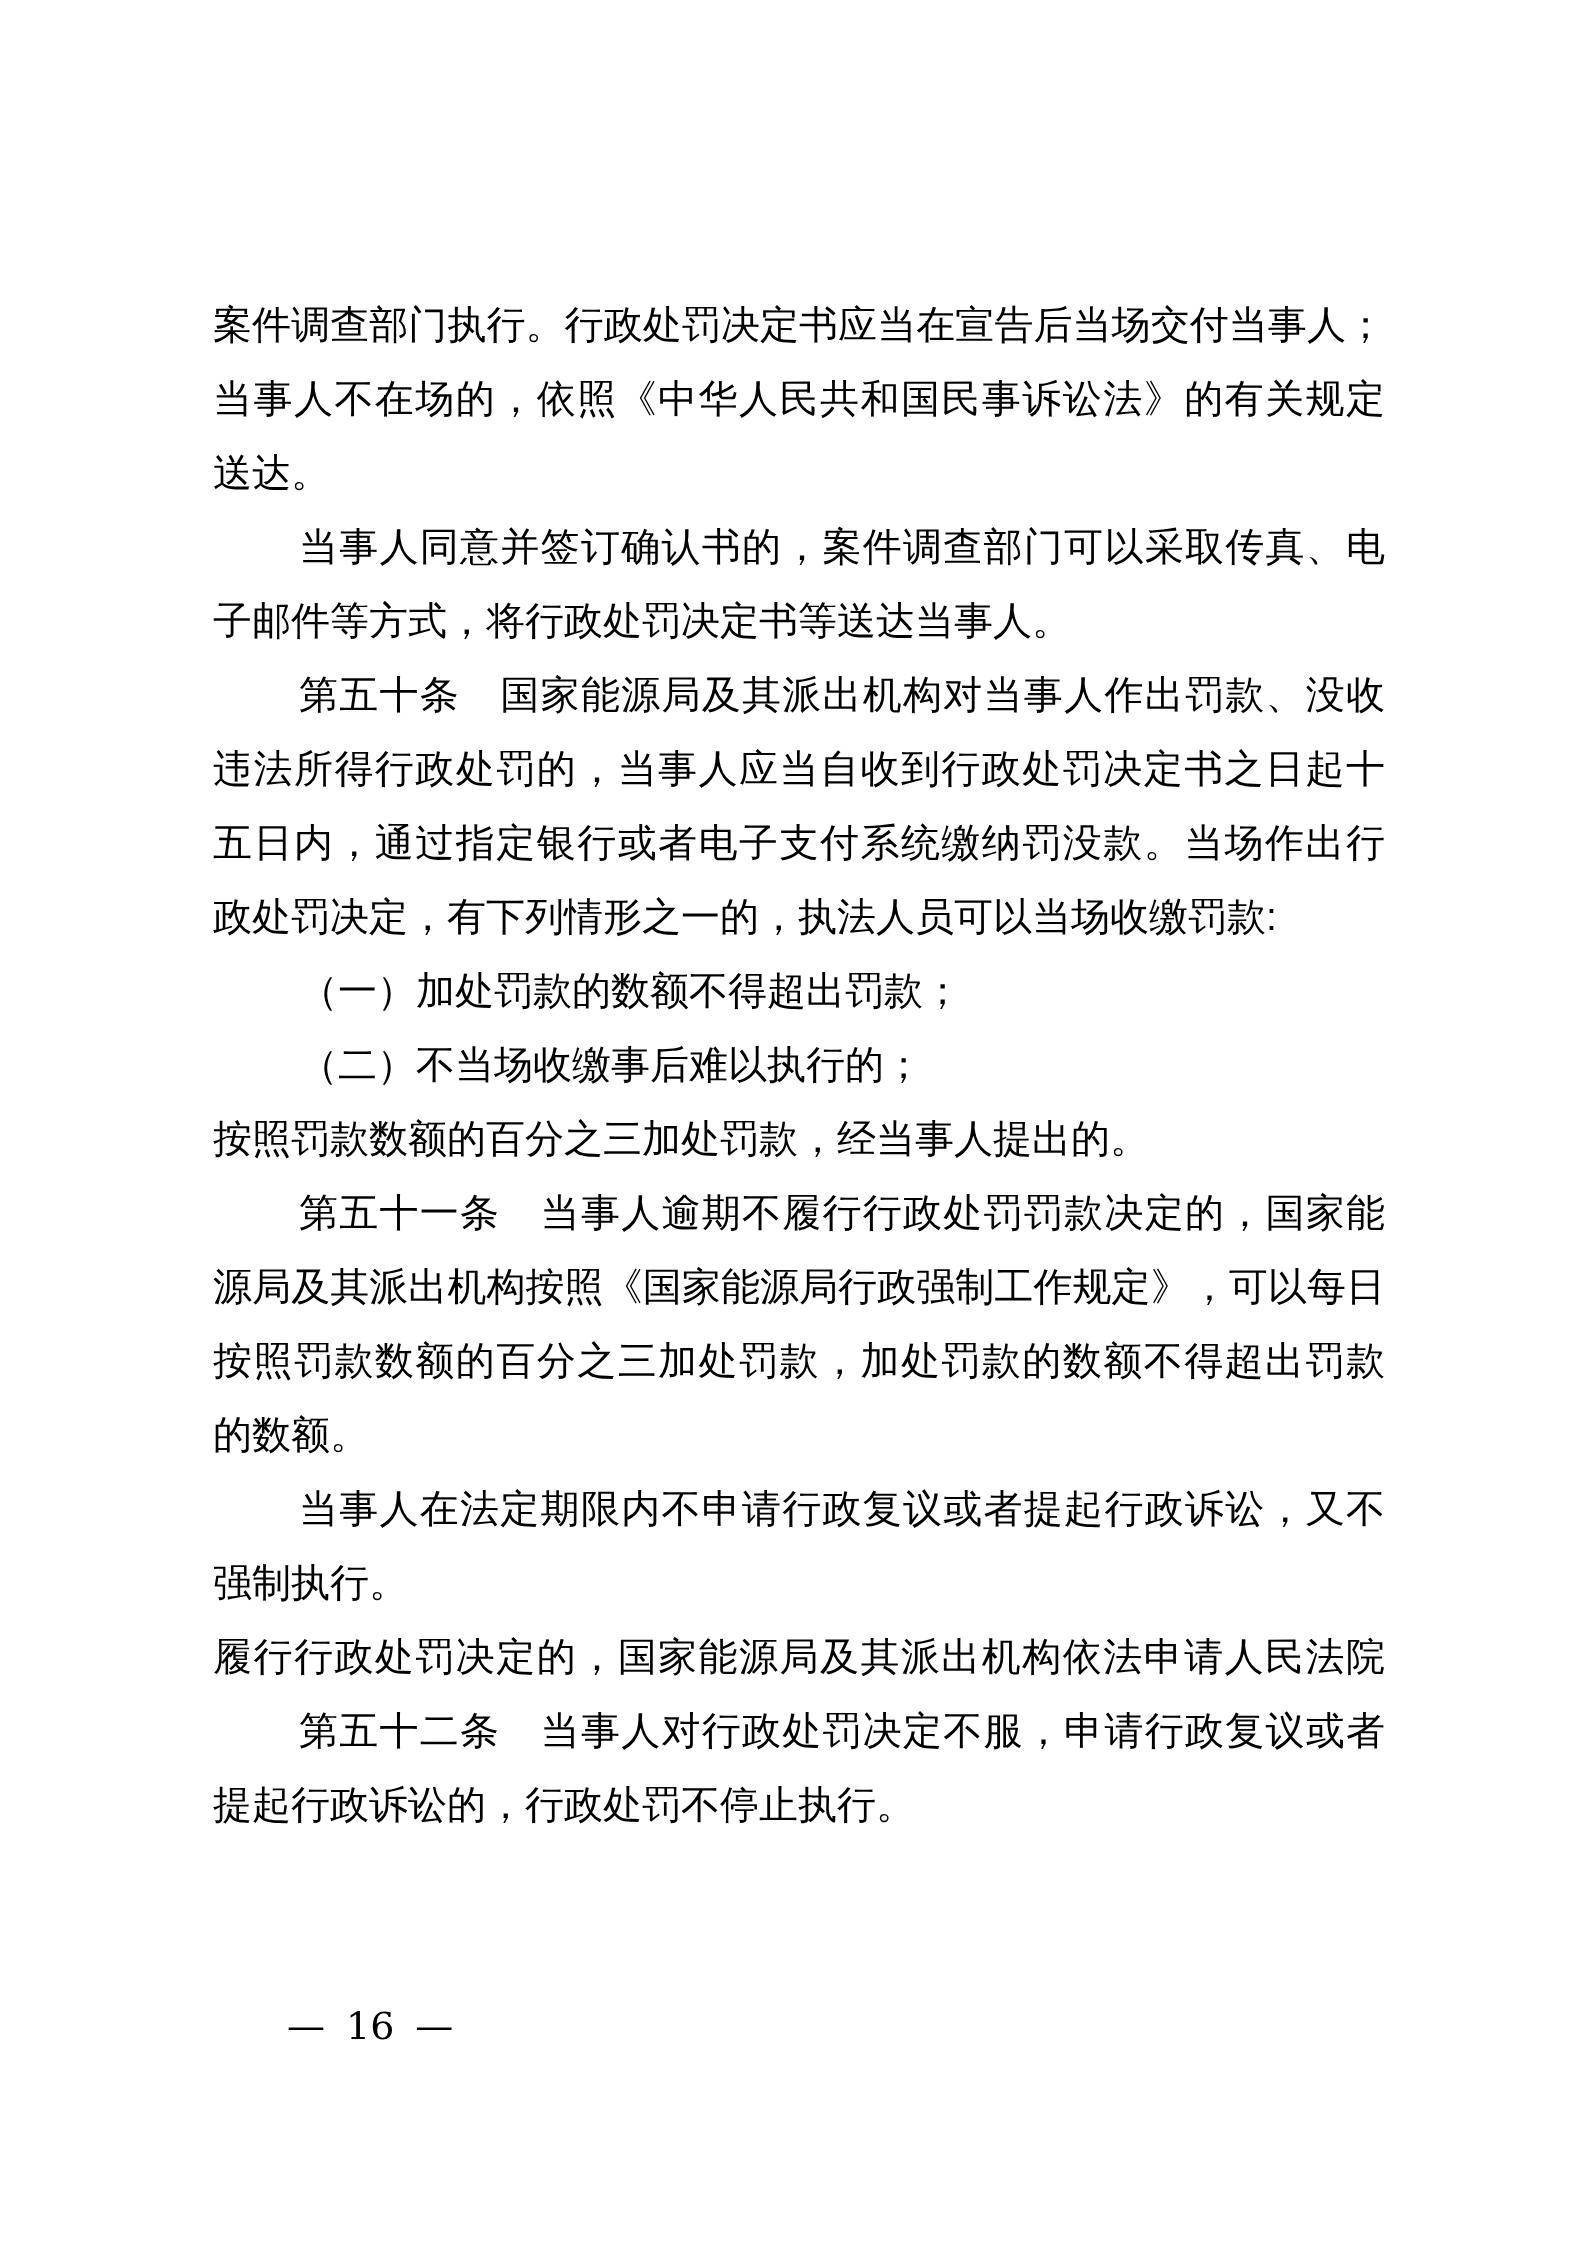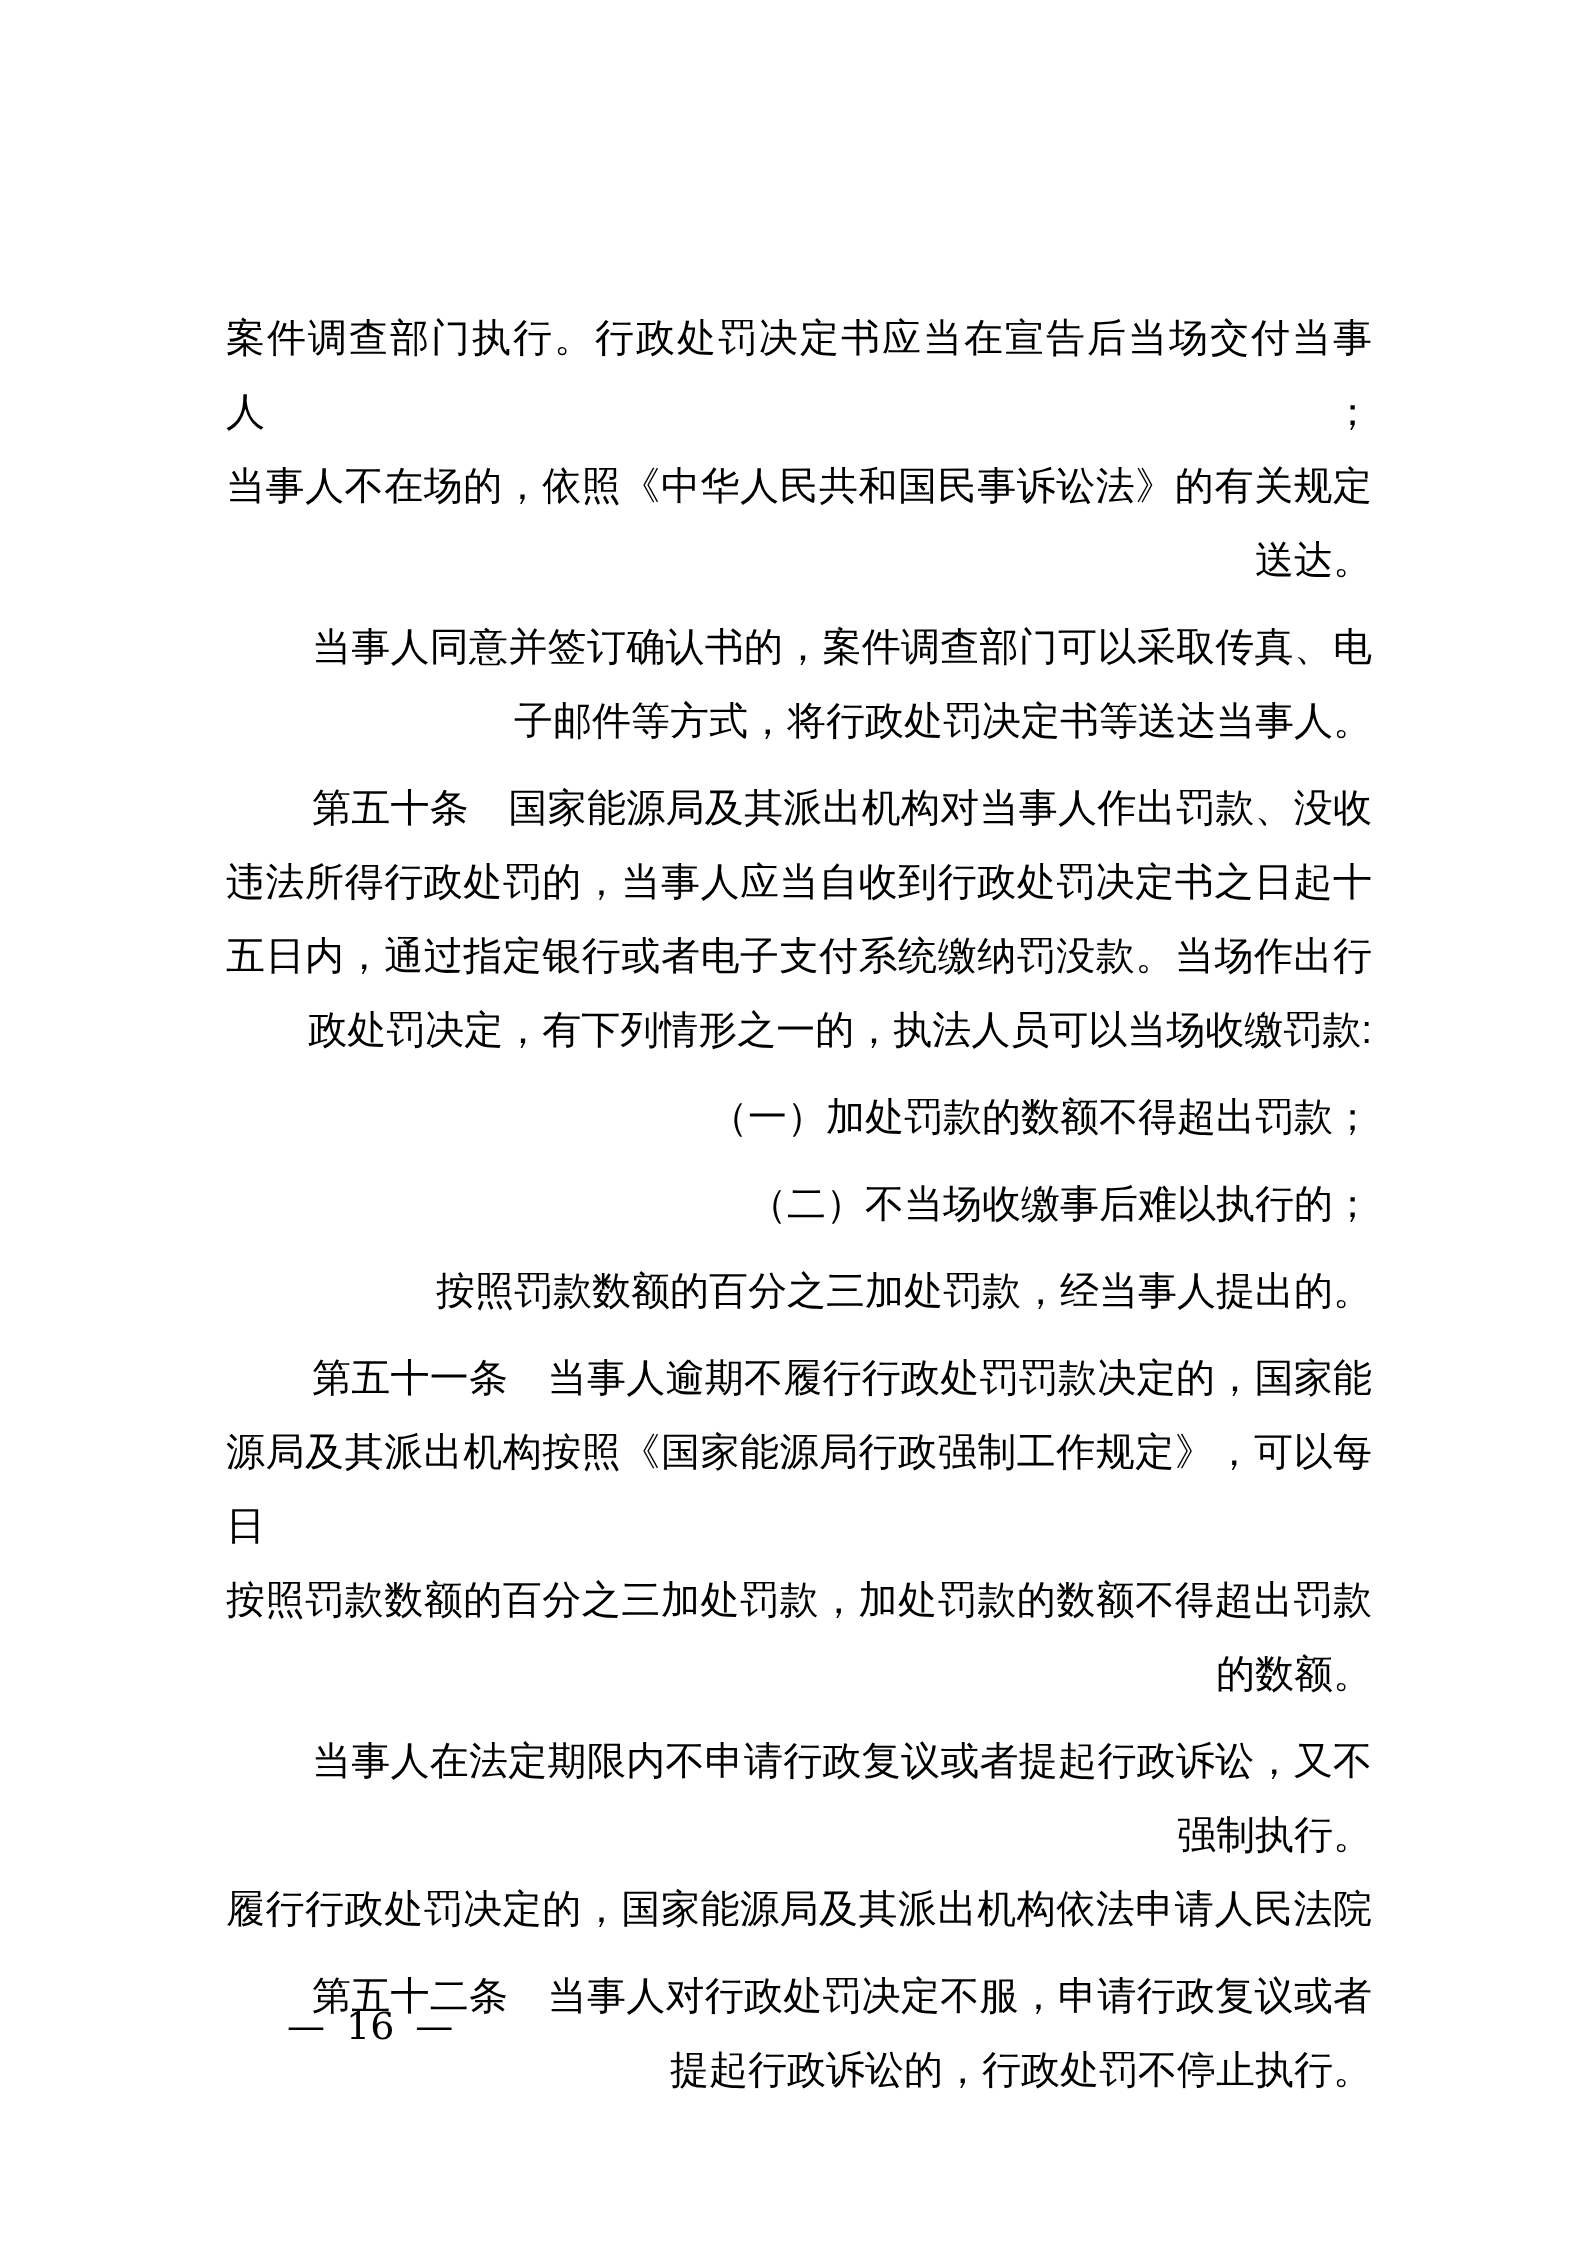--- a/index.html
+++ b/index.html
@@ -19,25 +19,25 @@
   .content {
     position: absolute;
     left: 213px;
     top: 288px;
     width: 1172px;
     font-size: 39px;
     line-height: 74px;
     letter-spacing: 0;
   }
   .para {
-    margin: 13px;
+    margin: 0;
     padding: 0;
   }
   .line {
-    text-align: right;
+    text-align: left;
   }
   
   .line.fill {
     text-align: justify;
     text-align-last: justify;
   }
   
   .line.indent {
     text-indent: 86px;
   }

